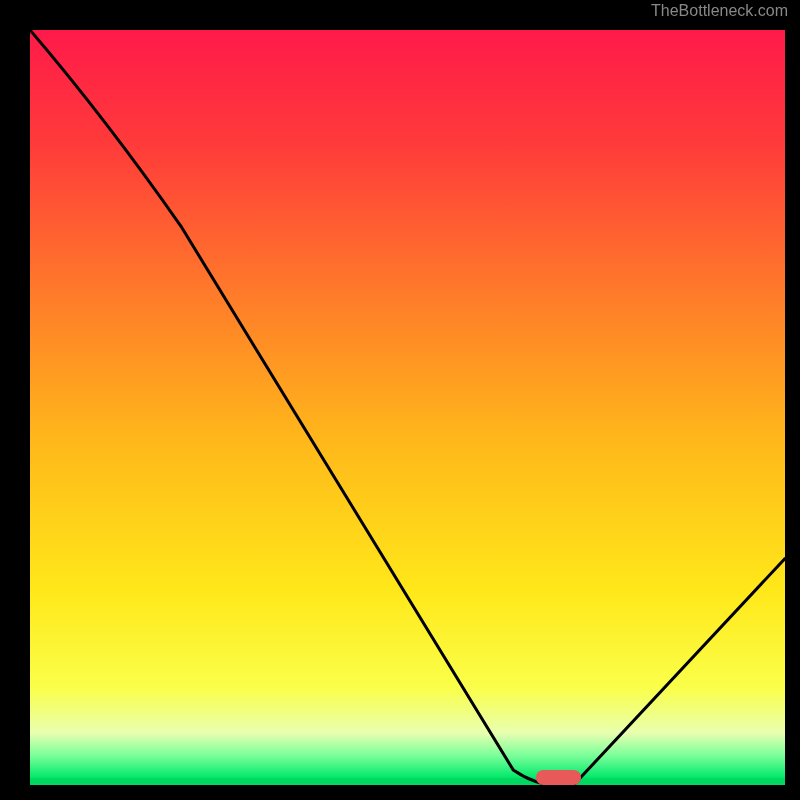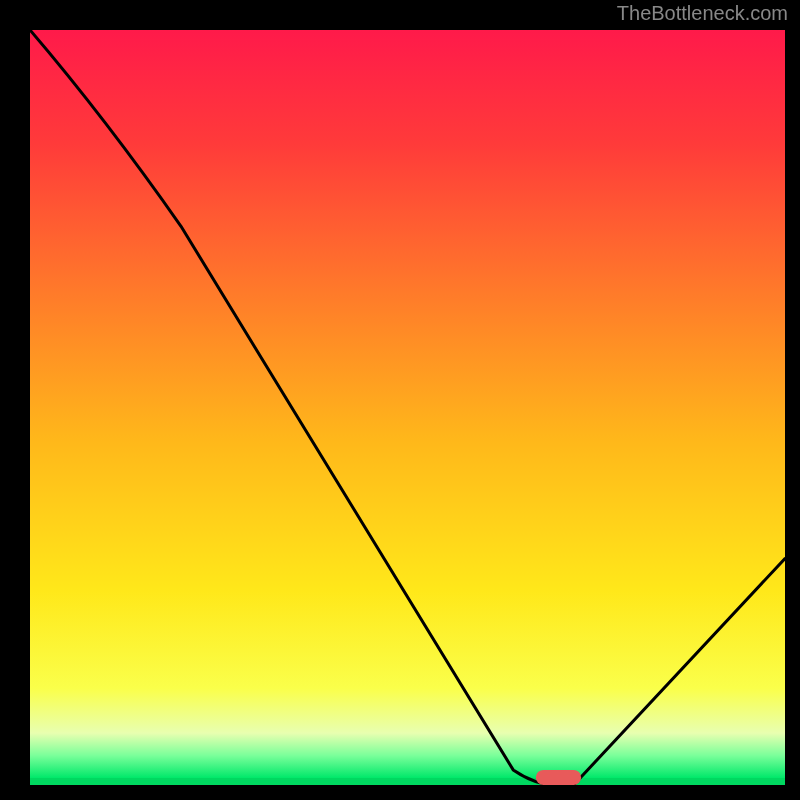--- a/index.html
+++ b/index.html
@@ -9,21 +9,21 @@
     height: 800px;
     background: #000;
     position: relative;
     font-family: Arial, sans-serif;
   }
   .watermark {
     position: absolute;
     top: 2px;
     right: 12px;
     color: #888;
-    font-size: 20px;
+    font-size: 16px;
     font-weight: normal;
     z-index: 10;
   }
   .plot-container {
     position: absolute;
     left: 30px;
     top: 30px;
     width: 755px;
     height: 755px;
     background: #000;

